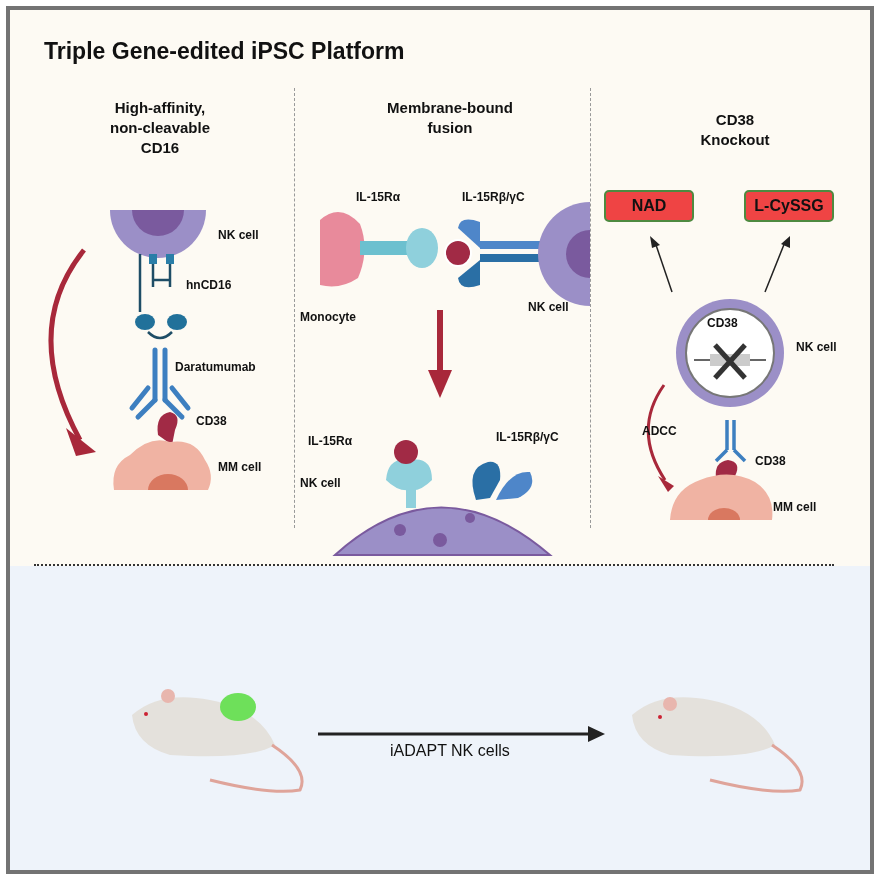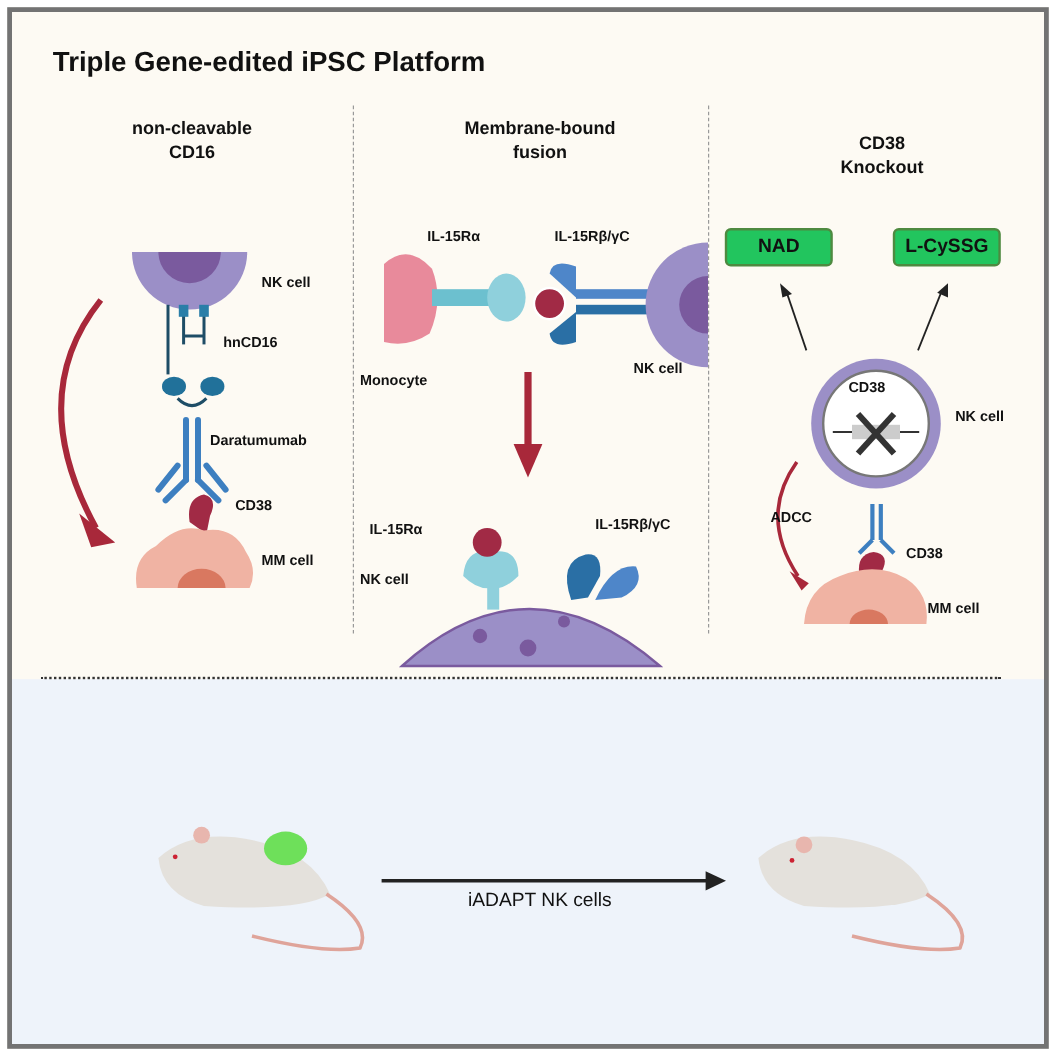--- a/index.html
+++ b/index.html
@@ -5,35 +5,36 @@
   html,body{margin:0;padding:0;background:#fff;}
   body{width:879px;height:877px;position:relative;overflow:hidden;font-family:"Liberation Sans",sans-serif;}
   .frame{position:absolute;left:6px;top:6px;width:860px;height:860px;border:4px solid #737373;background:#fdfaf3;box-sizing:content-box;}
   .bottom{position:absolute;left:0;top:556px;width:860px;height:304px;background:#eef3fa;}
   .divider-h{position:absolute;left:24px;top:554px;width:800px;border-top:2px dotted #333;}
   .divider-v{position:absolute;top:78px;height:440px;border-left:1px dashed #999;}
   .title{position:absolute;font-weight:bold;font-size:23px;color:#111;}
   .sub{position:absolute;text-align:center;font-weight:bold;font-size:15px;line-height:20px;color:#111;}
   .lbl{position:absolute;font-weight:bold;font-size:12px;color:#111;white-space:nowrap;}
   .lbl2{position:absolute;font-size:16px;color:#111;white-space:nowrap;}
-  .box{position:absolute;background:#22c55e;border:2px solid #4e8a40;border-radius:5px;font-weight:bold;font-size:16px;text-align:center;line-height:28px;color:#111;}
+  .box{position:absolute;background:#ef4444;border:2px solid #4e8a40;border-radius:5px;font-weight:bold;font-size:16px;text-align:center;line-height:28px;color:#111;}
   svg{position:absolute;left:0;top:0;}
 </style>
 </head>
 <body>
 
 <div class="frame">
   <div class="bottom"></div>
   <div class="divider-h"></div>
   <div class="divider-v" style="left:284px"></div>
   <div class="divider-v" style="left:580px"></div>
 
   <div class="title" style="left:34px;top:28px">Triple Gene-edited iPSC Platform</div>
 
   <div class="sub" style="left:70px;top:88px;width:160px">
+    <div>High-affinity,</div>
     <div>non-cleavable</div>
     <div>CD16</div>
   </div>
   <div class="sub" style="left:350px;top:88px;width:180px">
     <div>Membrane-bound</div>
     <div>fusion</div>
   </div>
   <div class="sub" style="left:670px;top:100px;width:110px">
     <div>CD38</div>
     <div>Knockout</div>

